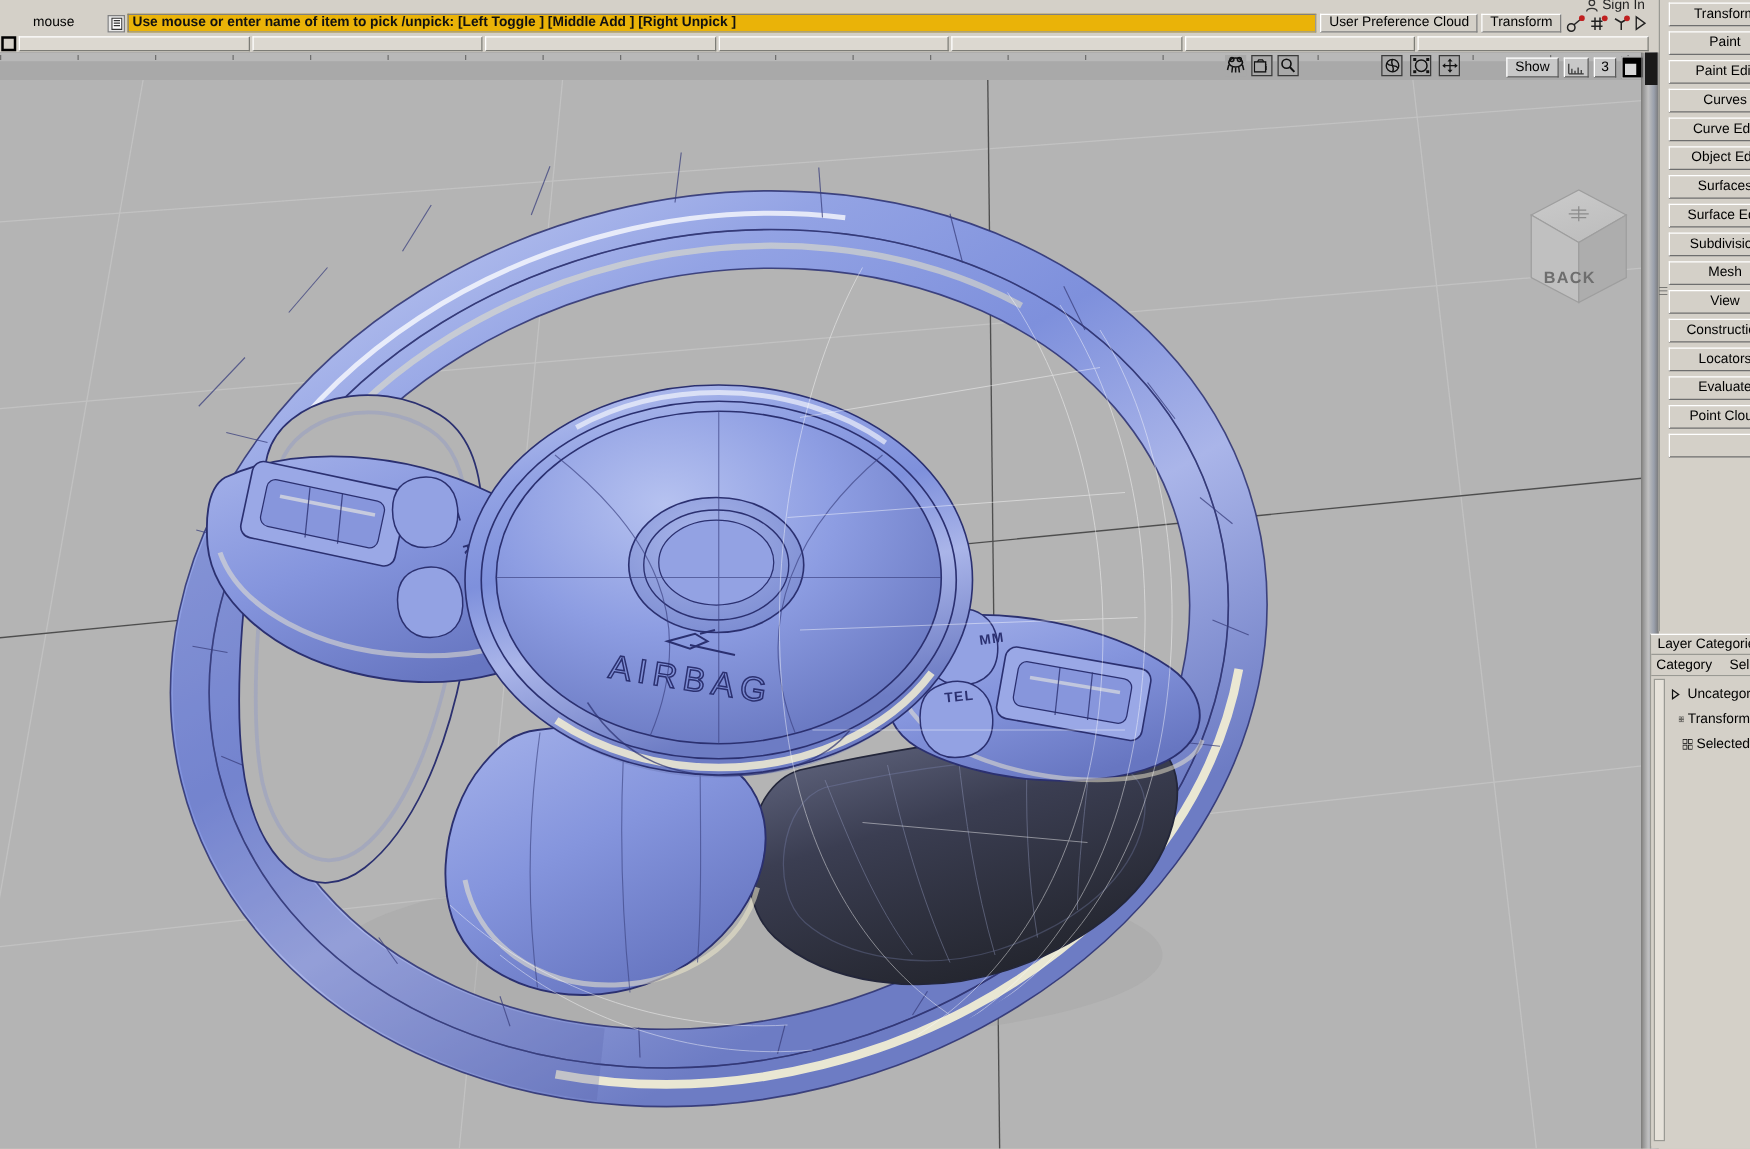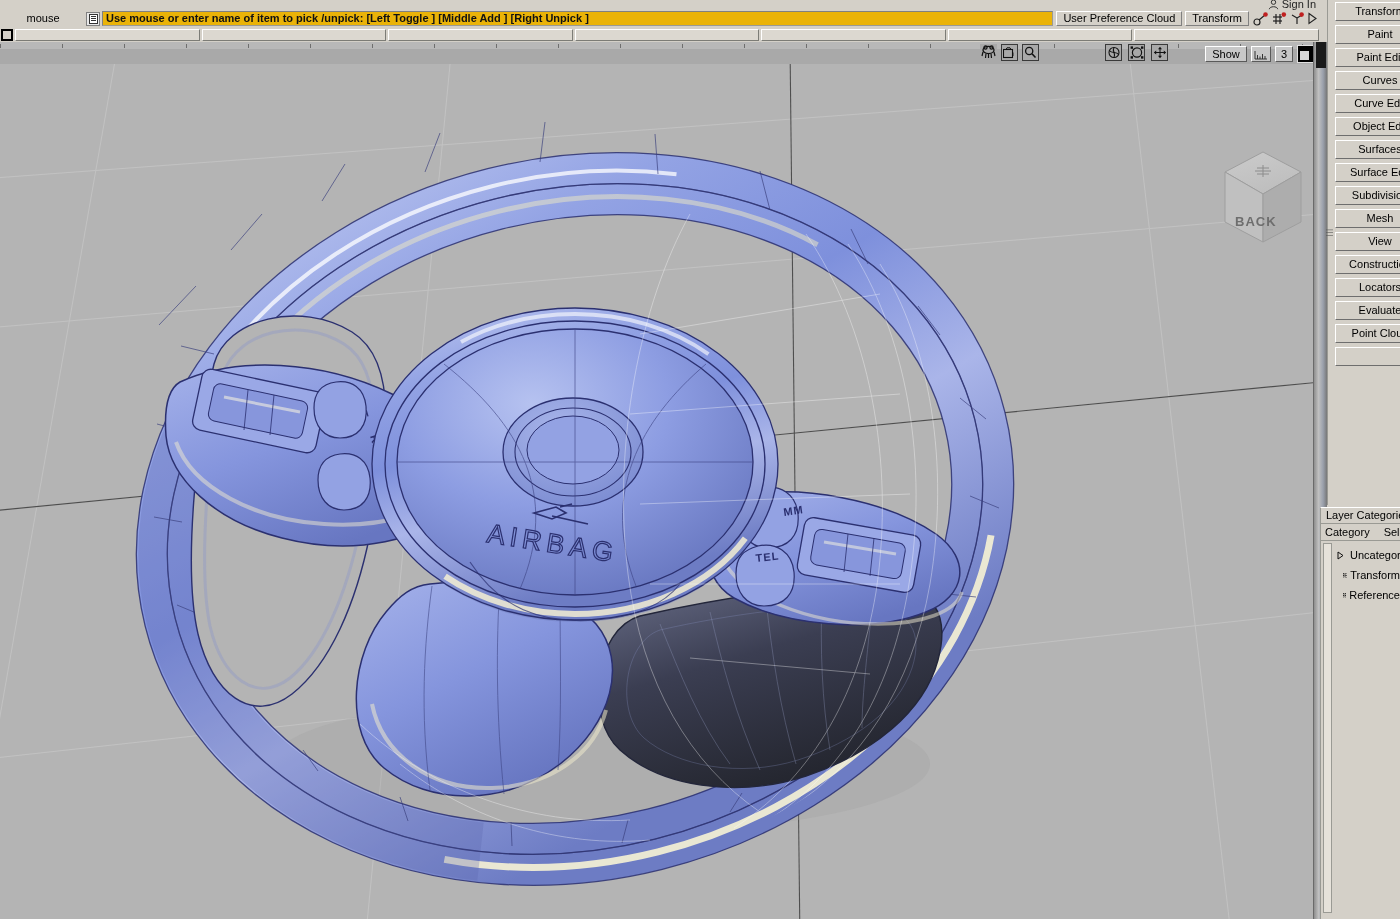--- a/index.html
+++ b/index.html
@@ -744,19 +744,19 @@
             <span class="lp-label">Transform</span>
           </div>
           <div class="lp-row">
             <span class="lp-arrow"></span>
             <svg class="lp-gridicon" viewBox="0 0 13 13">
               <rect x="0.5" y="0.5" width="5" height="5" fill="none" stroke="#111"></rect>
               <rect x="7.5" y="0.5" width="5" height="5" fill="none" stroke="#111"></rect>
               <rect x="0.5" y="7.5" width="5" height="5" fill="none" stroke="#111"></rect>
               <rect x="7.5" y="7.5" width="5" height="5" fill="none" stroke="#111"></rect>
             </svg>
-            <span class="lp-label">Reference</span>
+            <span class="lp-label">Selected</span>
           </div>
         </div>
     </div>
   </div>
 
 </div>
 
 </body></html>

